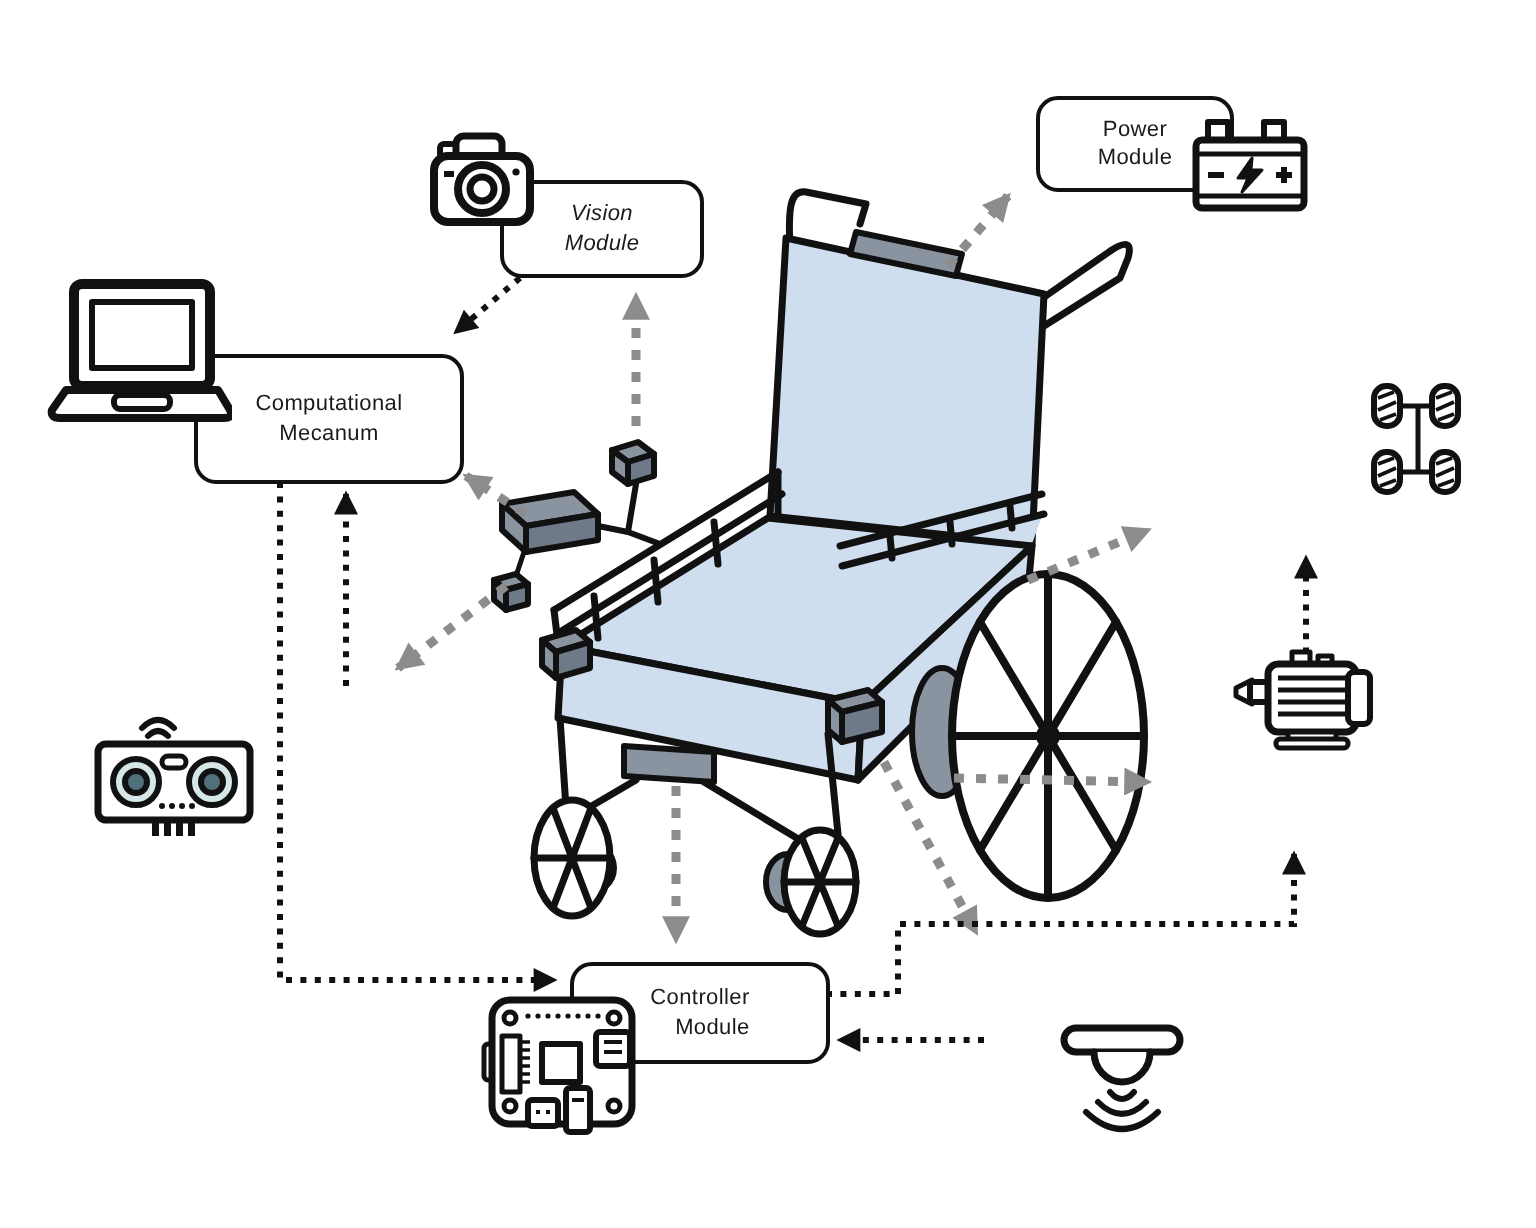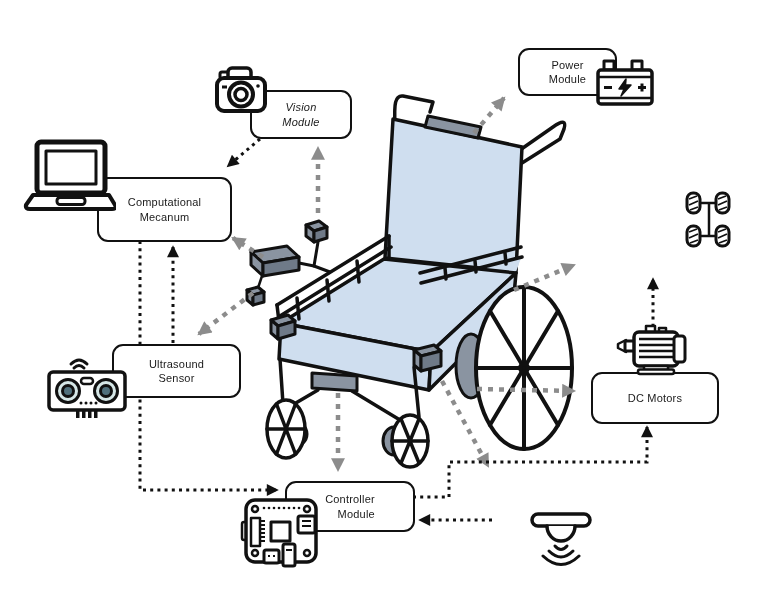--- a/index.html
+++ b/index.html
@@ -155,23 +155,20 @@
       <path d="M653,370 L653,279" marker-end="url(#mB)"></path>
     </g>
   </svg>
 
   <div class="node" id="n-power">Power
 Module</div>
   <div class="node" id="n-vision">Vision
 Module</div>
   <div class="node" id="n-computational">Computational
 Mecanum</div>
-  <div class="node" id="n-ultrasound">Ultrasound
-Sensor</div>
-  <div class="node" id="n-dcmotors">DC Motors</div>
   <div class="node" id="n-controller">Controller
 Module</div>
 
   <svg class="icon" style="left:595px;top:58px" width="62" height="54" viewBox="0 0 62 54">
     <g stroke="#111" fill="#fff" stroke-linejoin="round">
       <rect x="9" y="3" width="10" height="9" stroke-width="3"></rect>
       <rect x="37" y="3" width="10" height="9" stroke-width="3"></rect>
       <rect x="3" y="12" width="54" height="34" rx="3" stroke-width="3.5"></rect>
       <line x1="3" y1="19" x2="57" y2="19" stroke-width="2.5"></line>
       <line x1="3" y1="40" x2="57" y2="40" stroke-width="2.5"></line>

